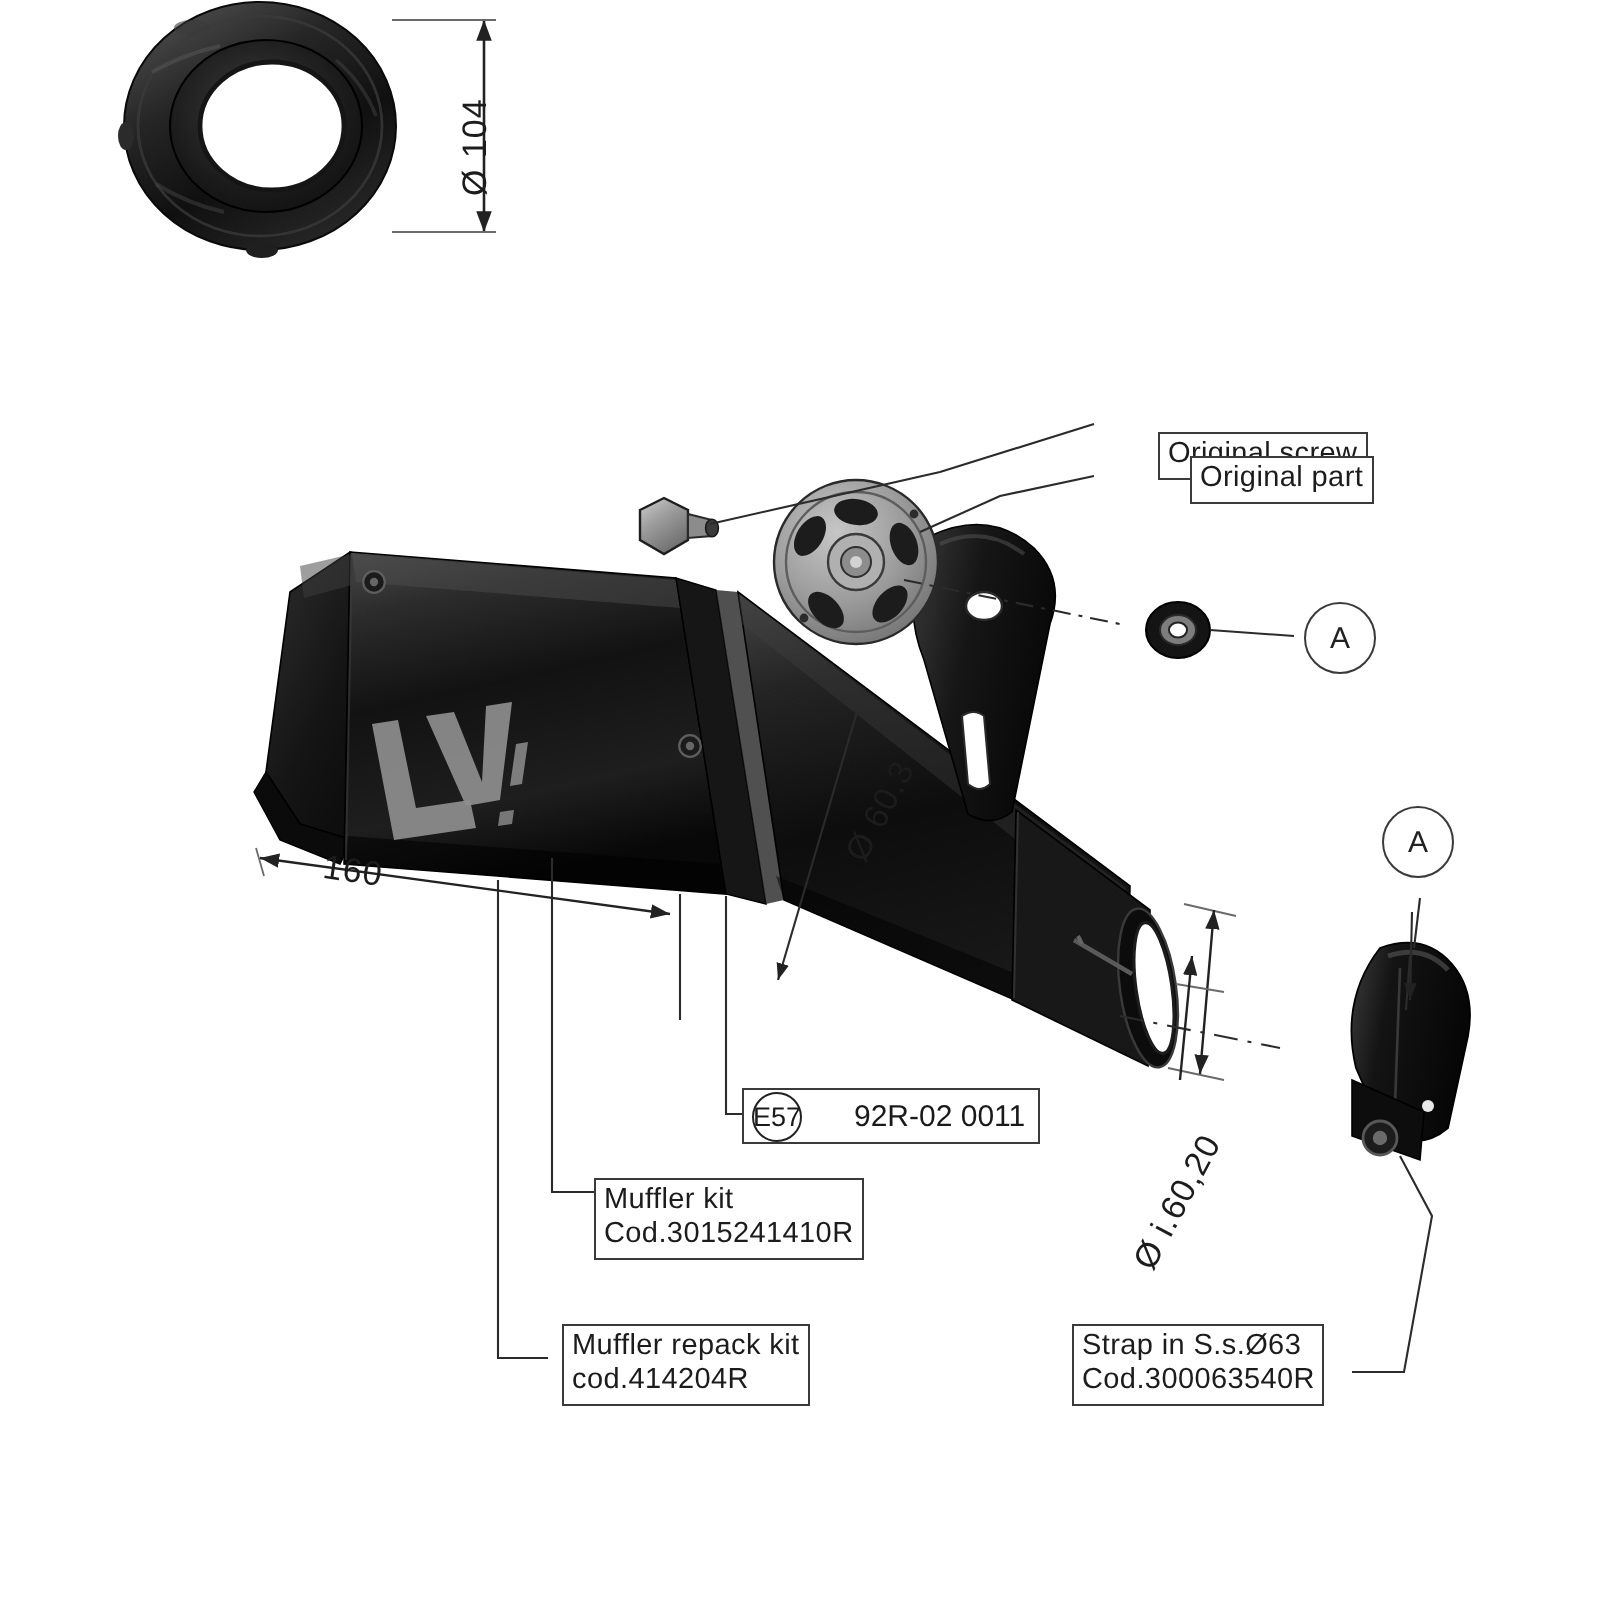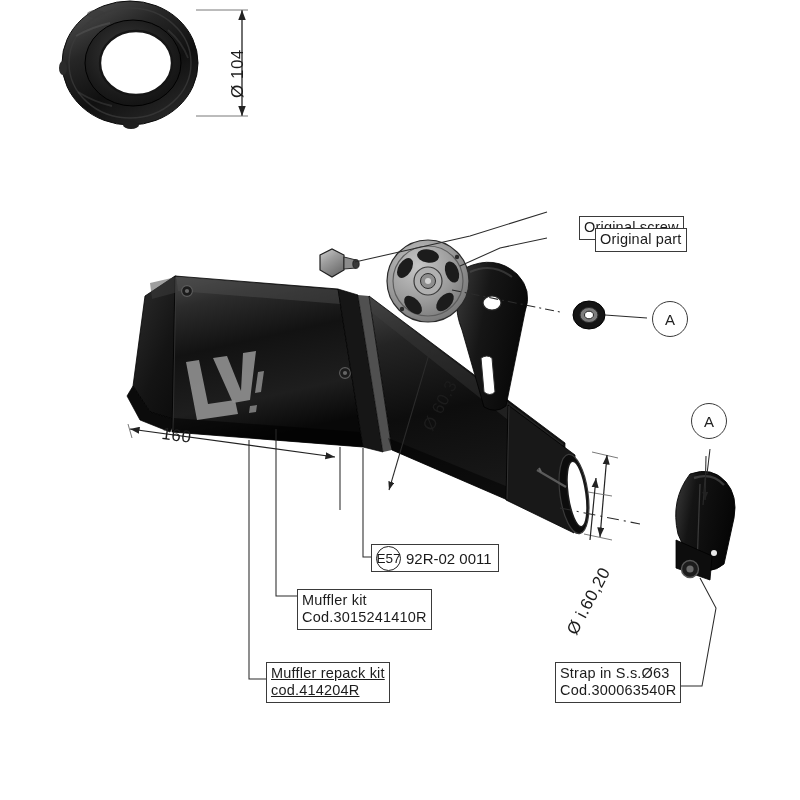--- a/index.html
+++ b/index.html
@@ -297,44 +297,44 @@
   </svg>
 
   <div class="dim rot-d104" style="left:228px;top:98px;">Ø 104</div>
 
   <div class="dim rot-160" style="left:163px;top:424px;">160</div>
 
   <div class="dim rot-d603" style="left:419px;top:425px;">Ø 60.3</div>
 
   <div class="dim rot-di60" style="left:563px;top:629px;">Ø i.60,20</div>
 
-  <div class="homolog" style="left:371px;top:544px;">
+  <div class="homolog" style="left:371px;top:544px;gap:21px;">
     <span class="ecircle">E57</span>
     <span>92R-02 0011</span>
   </div>
 
   <div class="balloon" style="left:652px;top:301px;">A</div>
   <div class="balloon" style="left:691px;top:403px;">A</div>
 
   <div class="callout" style="left:551px;top:216px;margin-left:28px;">
     <span>Original screw</span>
   </div>
 
   <div class="callout" style="left:551px;top:228px;margin-left:44px;">
     <span>Original part</span>
   </div>
 
   <div class="callout" style="left:297px;top:589px;">
     <span>Muffler kit</span>
     <span class="l2">Cod.3015241410R</span>
   </div>
 
-  <div class="callout" style="left:266px;top:662px;text-decoration:underline;">
+  <div class="callout" style="left:281px;top:662px;">
     <span>Muffler repack kit</span>
     <span class="l2">cod.414204R</span>
   </div>
 
-  <div class="callout" style="left:555px;top:662px;">
+  <div class="callout" style="left:536px;top:662px;">
     <span>Strap in S.s.Ø63</span>
     <span class="l2">Cod.300063540R</span>
   </div>
 
 </div>
 
 </body></html>

